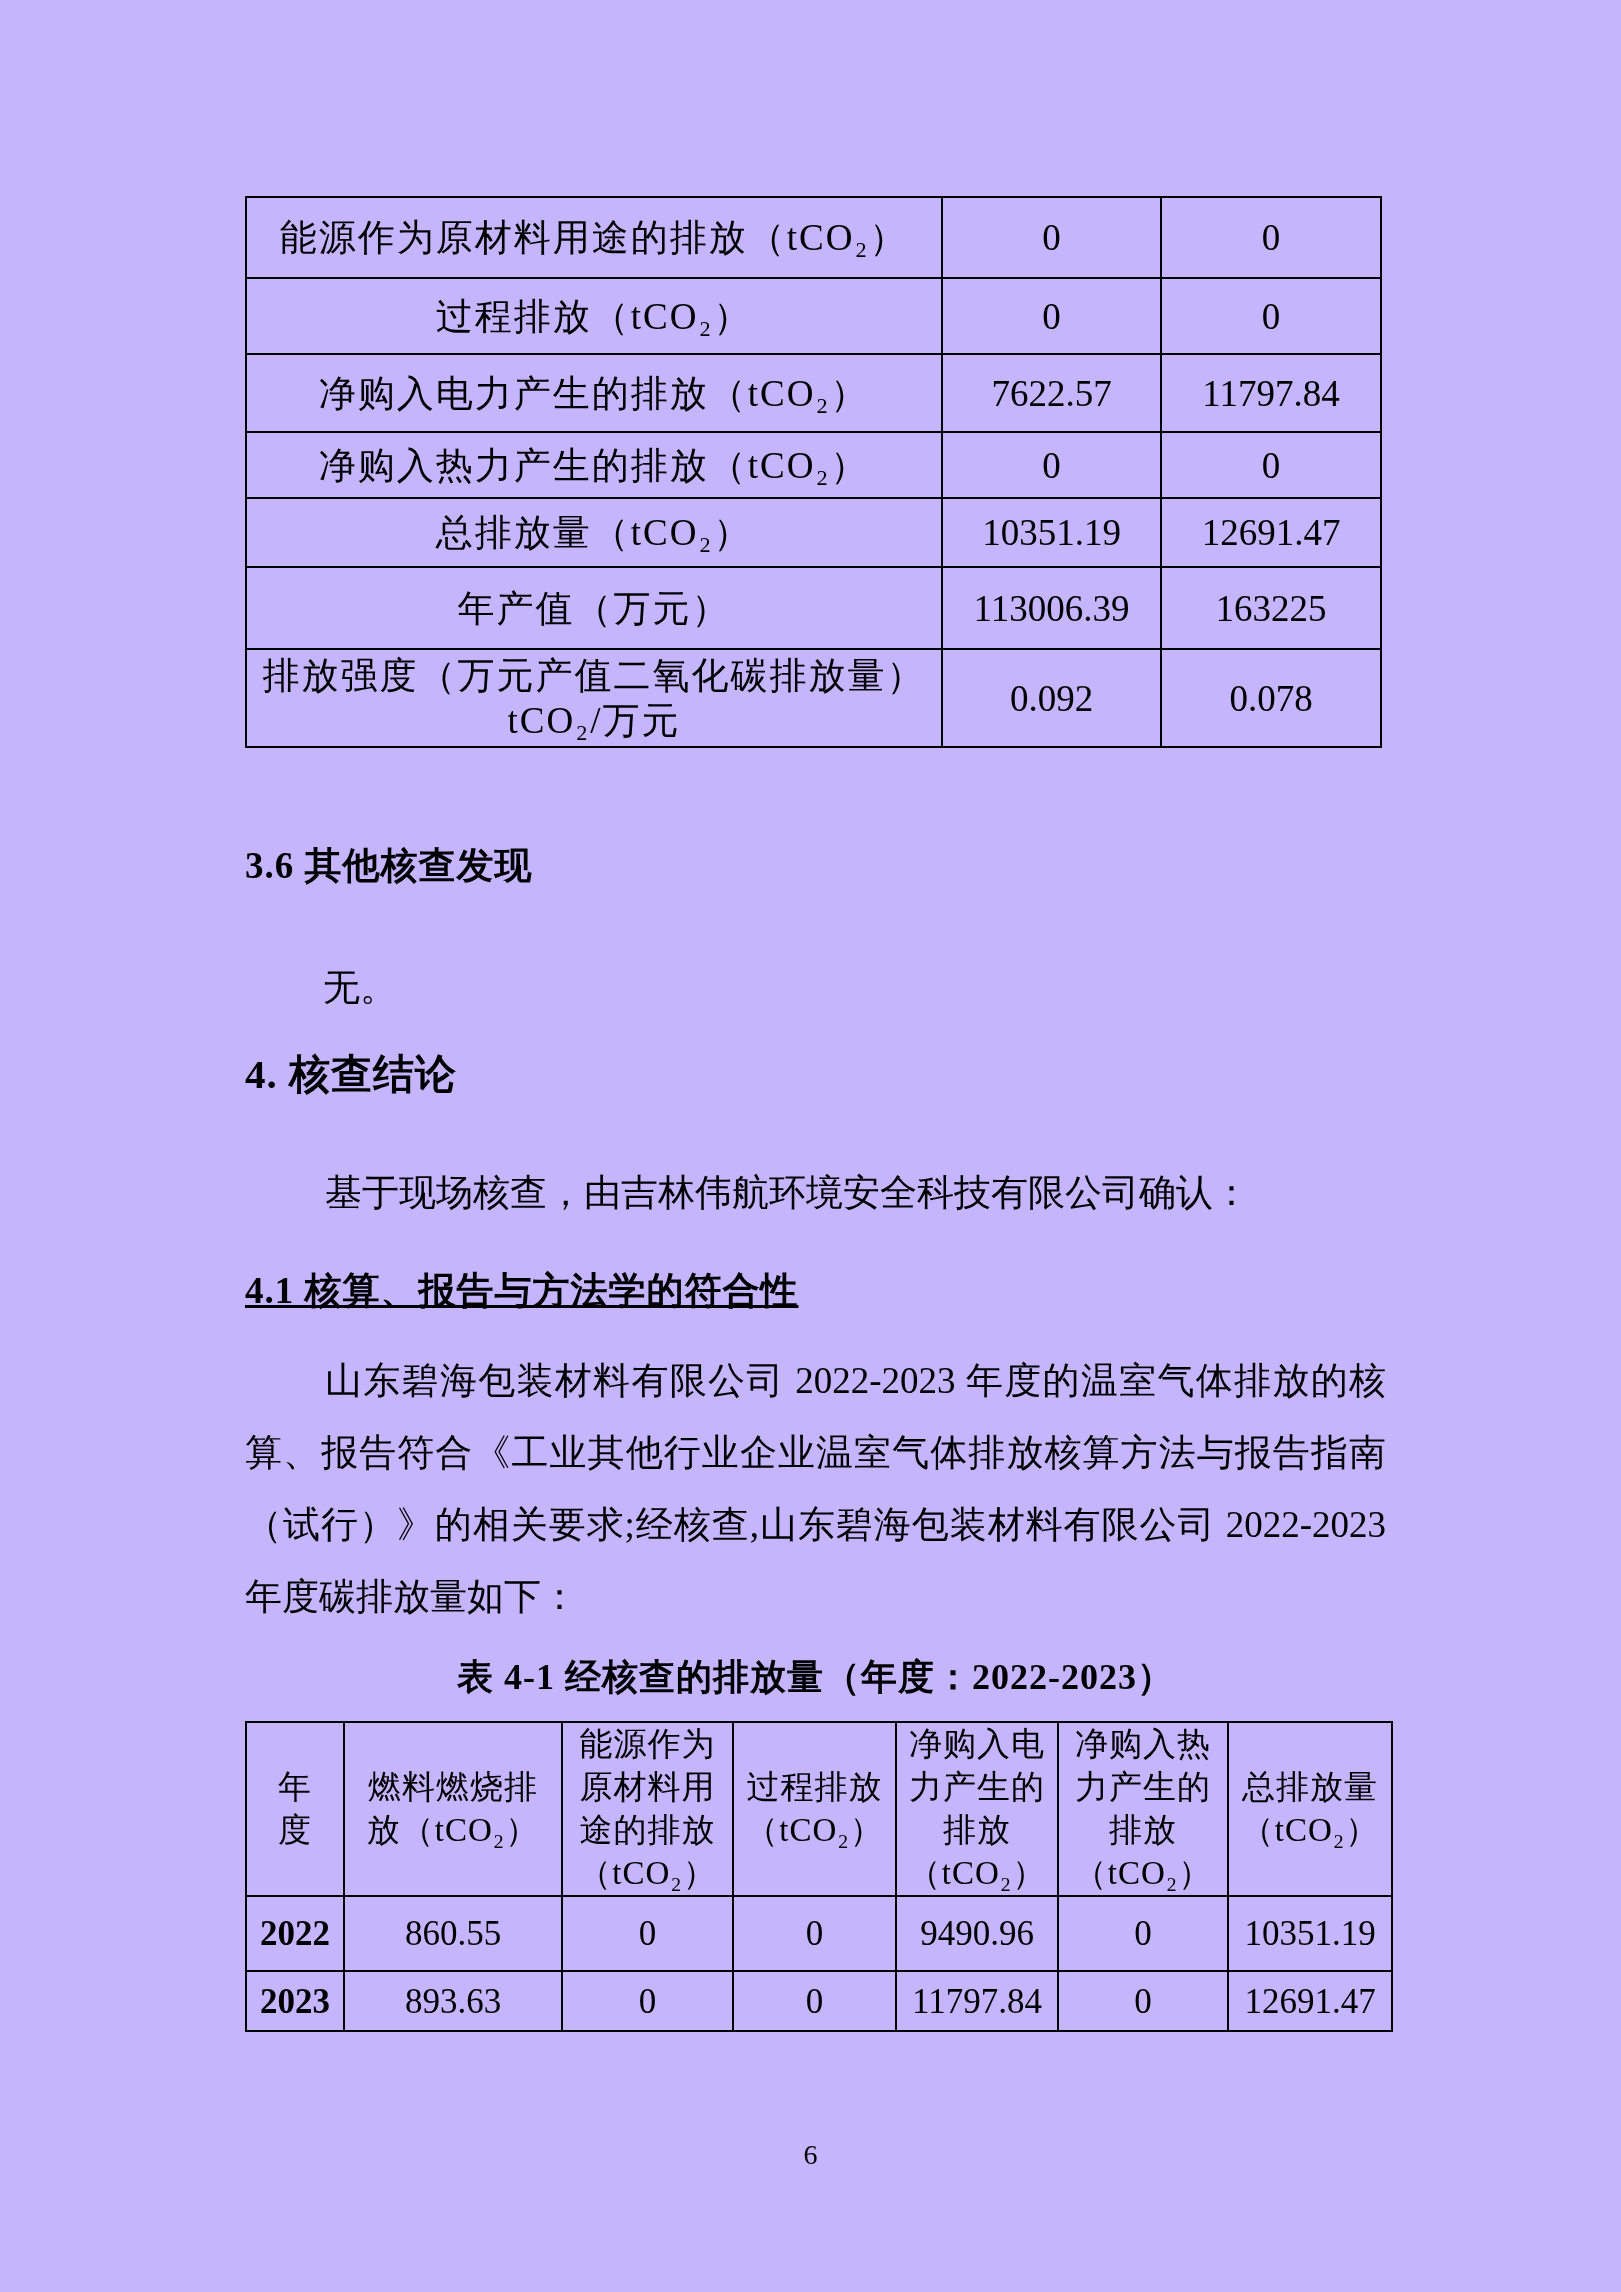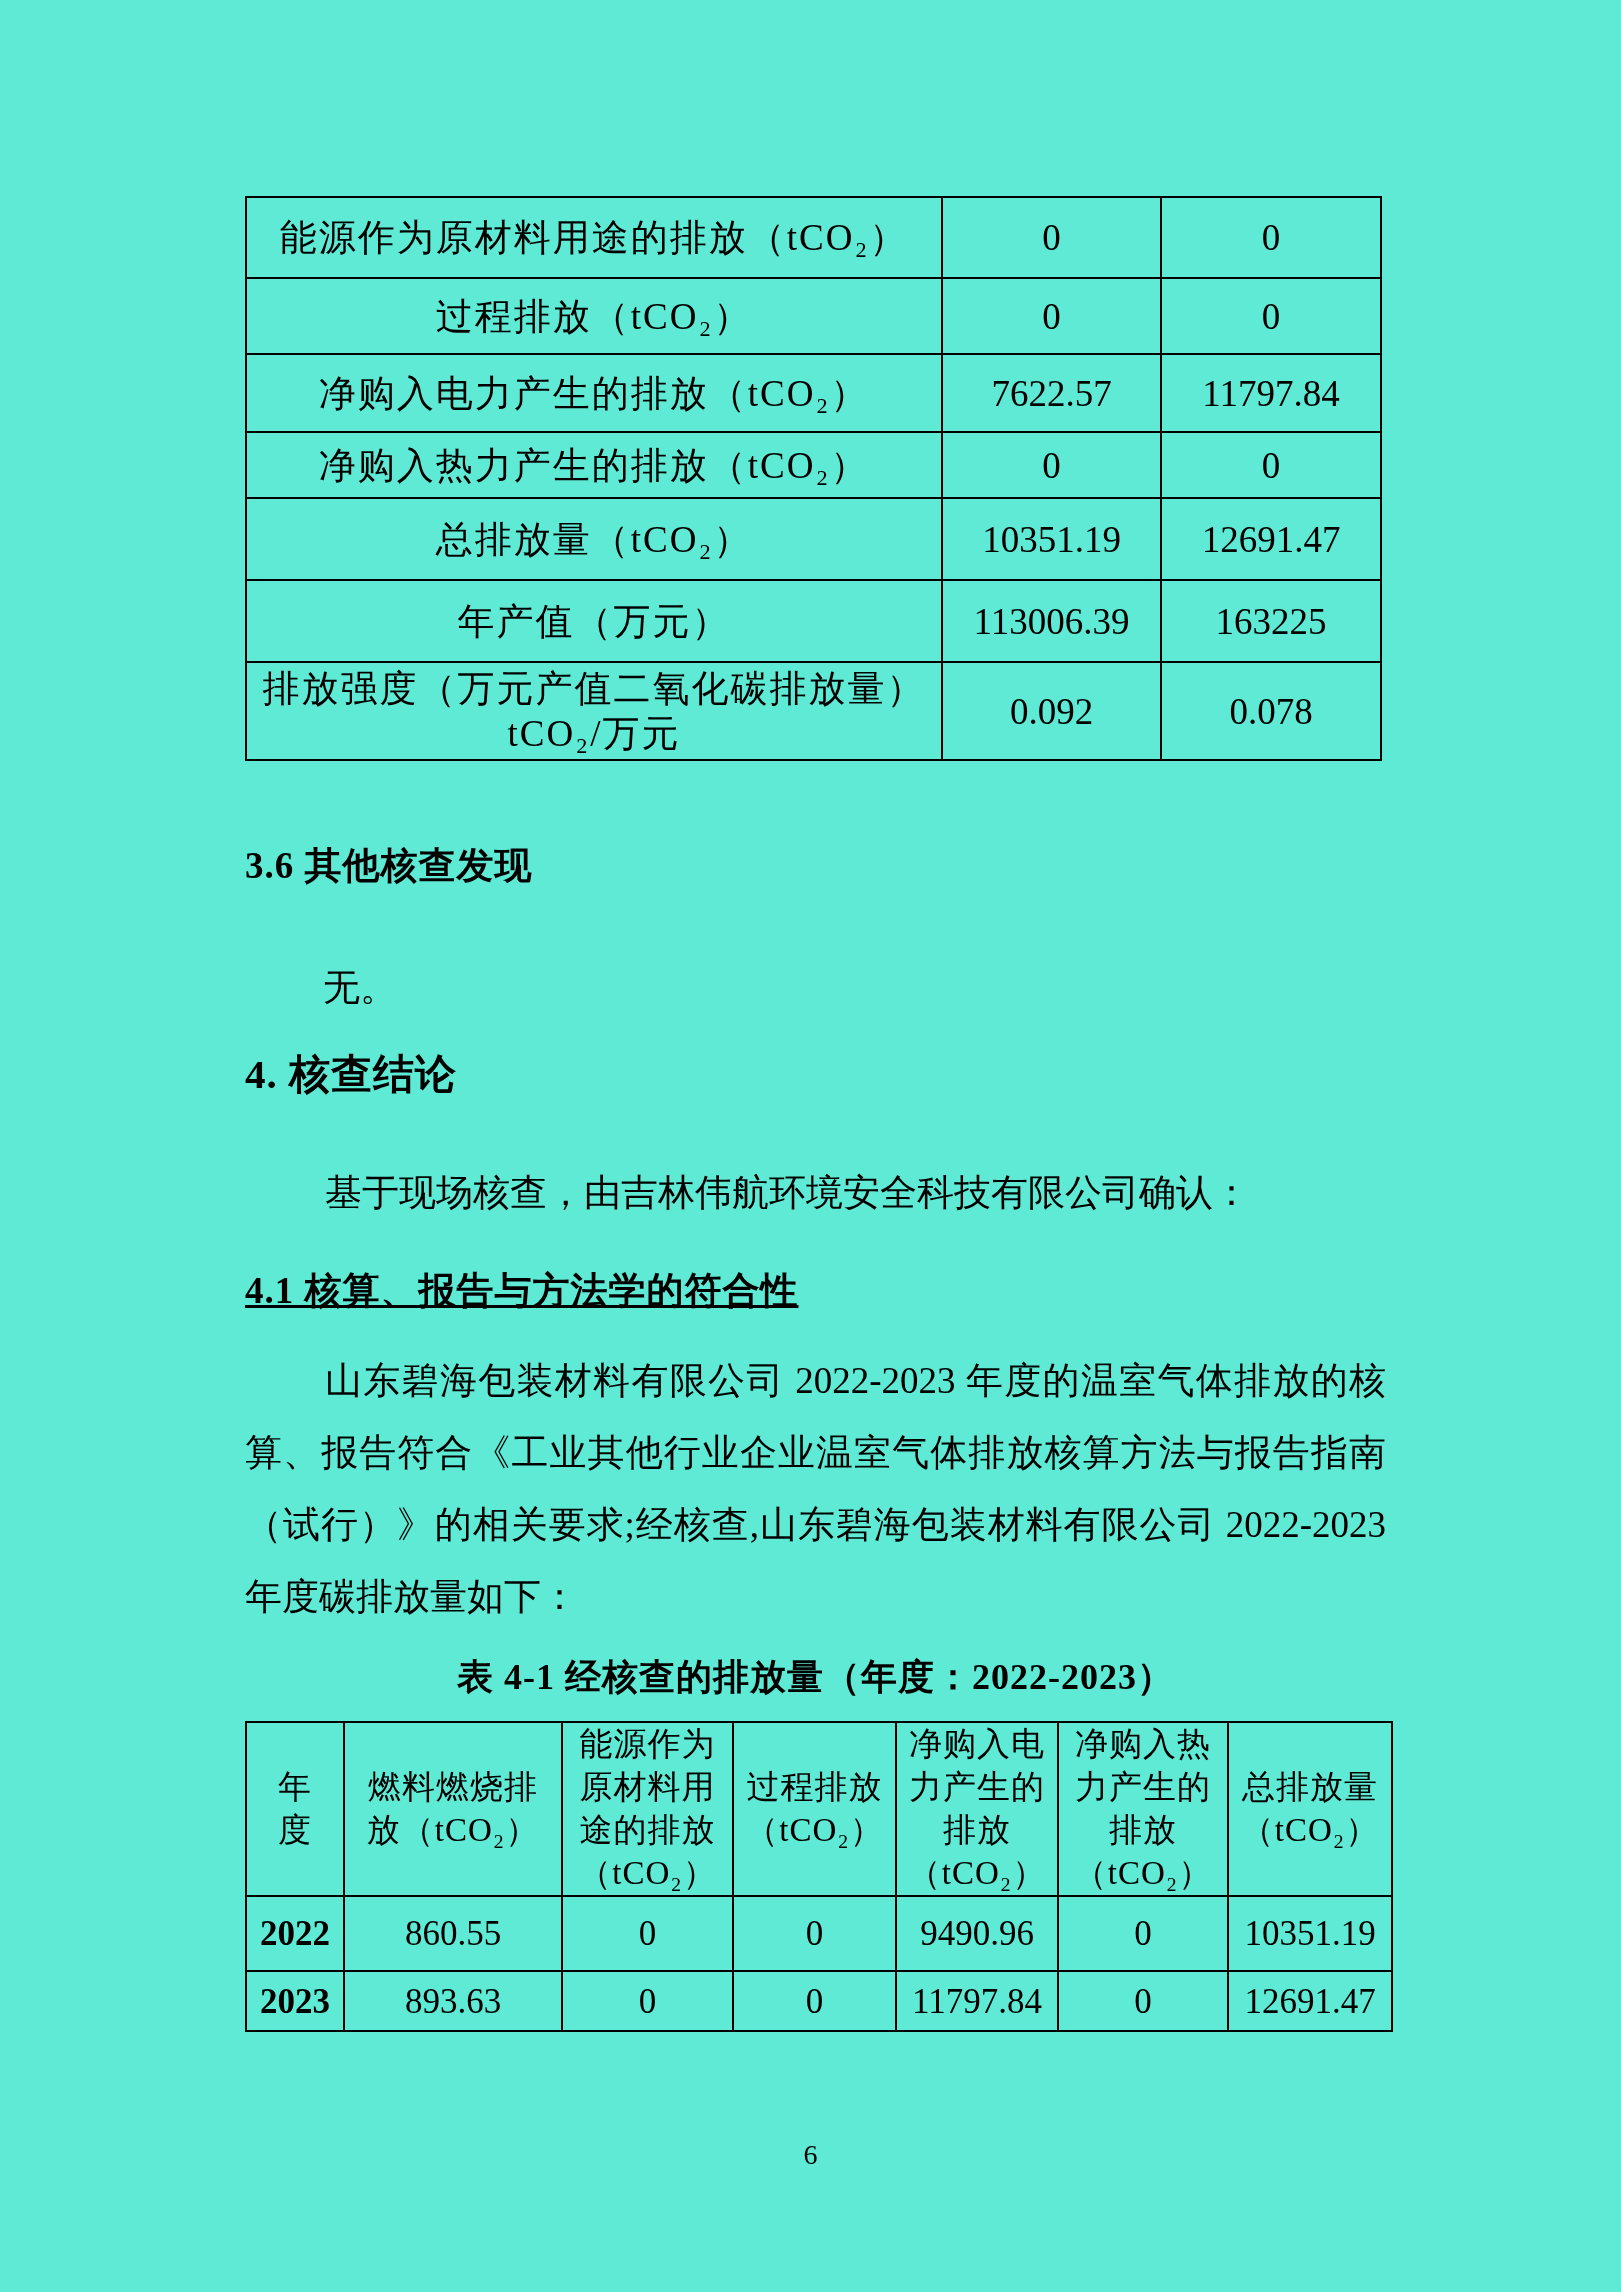--- a/index.html
+++ b/index.html
@@ -1,20 +1,20 @@
 <!DOCTYPE html>
 <html><head>
 <meta charset="utf-8">
 <style>
   html, body { margin: 0; padding: 0; background: #ffffff; }
   .page {
     position: relative;
     width: 1621px;
     height: 2293px;
-    background: #5eead4;
+    background: #c4b5fd;
     font-family: "Liberation Serif", "DejaVu Serif", serif;
     color: #000;
     overflow: hidden;
   }
 
   
   table { border-collapse: collapse; table-layout: fixed; }
   td {
     border: 2px solid #000;
     text-align: center;
@@ -77,21 +77,21 @@
       <tr style="height:78px">
         <td class="lbl">净购入电力产生的排放（tCO₂）</td>
         <td>7622.57</td>
         <td>11797.84</td>
       </tr>
       <tr style="height:66px">
         <td class="lbl">净购入热力产生的排放（tCO₂）</td>
         <td>0</td>
         <td>0</td>
       </tr>
-      <tr style="height:82px">
+      <tr style="height:69px">
         <td class="lbl">总排放量（tCO₂）</td>
         <td>10351.19</td>
         <td>12691.47</td>
       </tr>
       <tr style="height:82px">
         <td class="lbl">年产值（万元）</td>
         <td>113006.39</td>
         <td>163225</td>
       </tr>
       <tr style="height:98px">

